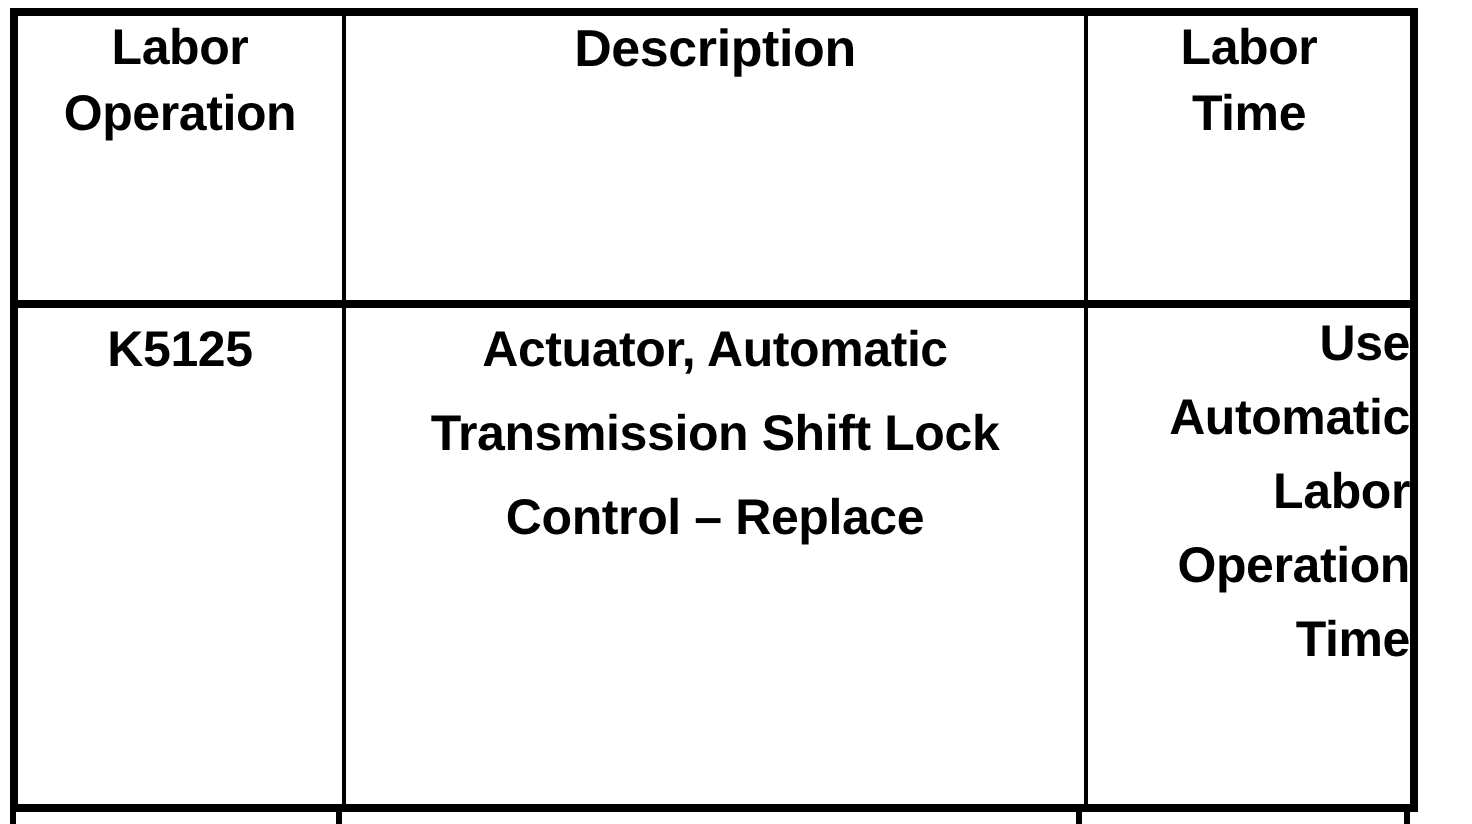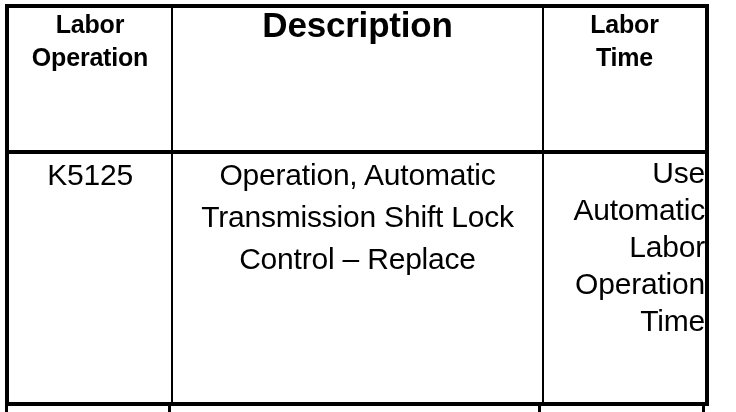--- a/index.html
+++ b/index.html
@@ -63,34 +63,34 @@
     font-weight: bold;
     font-size: 25px;
     line-height: 33px;
     letter-spacing: -0.2px;
     padding-top: 22px;
     font-stretch: condensed;
   }
   .head-cell .ln { display: block; white-space: nowrap; }
 
   
-  .head-desc { padding-top: 38px; font-size: 35px; }
+  .head-desc { padding-top: 38px; font-size: 26px; }
 
   
   .body-row td {
     height: 248px;
     border-bottom-width: 4px;
   }
   .body-row td:first-child { border-left-width: 4px; }
   .body-row td:last-child  { border-right-width: 4px; }
 
   .cell {
     text-align: center;
-    font-weight: normal;
-    font-size: 30px;
+    font-weight: bold;
+    font-size: 25px;
     line-height: 42px;
     letter-spacing: -0.2px;
   }
   .cell .ln { display: block; white-space: nowrap; }
 
   
   .cell-op { padding-top: 108px; }
 
   
   .cell-desc { padding-top: 68px; }
@@ -152,21 +152,21 @@
     </thead>
 
     <tbody>
       <tr class="body-row">
 
         <td class="cell cell-op">
           <span class="ln">K5125</span>
         </td>
 
         <td class="cell cell-desc">
-          <span class="ln">Operation, Automatic</span>
+          <span class="ln">Actuator, Automatic</span>
           <span class="ln">Transmission Shift Lock</span>
           <span class="ln">Control – Replace</span>
         </td>
 
         <td class="cell cell-time">
           <span class="ln">Use</span>
           <span class="ln">Automatic</span>
           <span class="ln">Labor</span>
           <span class="ln">Operation</span>
           <span class="ln">Time</span>

